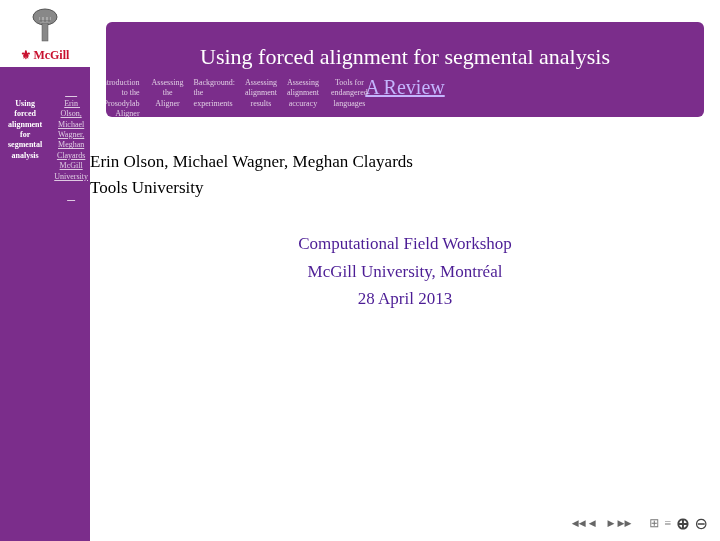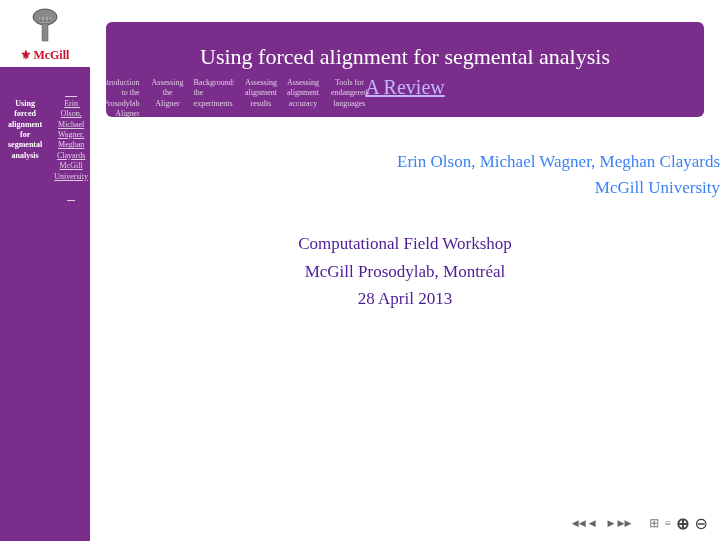--- a/index.html
+++ b/index.html
@@ -111,24 +111,24 @@
     }
 
     .title-box .title-sub {
       color: #c4b5fd;
       font-size: 20px;
       font-weight: normal;
       text-decoration: underline;
     }
 
     .authors-section {
-      text-align: right;
+      text-align: left;
       margin-top: 32px;
       font-size: 17px;
-      color: #3b82f6;
+      color: #000000;
       line-height: 1.5;
     }
 
     .workshop-section {
       text-align: center;
       margin-top: 30px;
       font-size: 17px;
       color: #4c1d95;
       line-height: 1.6;
     }
@@ -251,26 +251,26 @@
 <main class="main">
   <div class="main-header"></div>
 
   <div class="title-box">
     <div class="title-main">Using forced alignment for segmental analysis</div>
     <div class="title-sub">A Review</div>
   </div>
 
   <div class="authors-section">
     <div>Erin Olson, Michael Wagner, Meghan Clayards</div>
-    <div>McGill University</div>
+    <div>Tools University</div>
   </div>
 
   <div class="workshop-section">
     <div>Computational Field Workshop</div>
-    <div>McGill Prosodylab, Montréal</div>
+    <div>McGill University, Montréal</div>
     <div>28 April 2013</div>
   </div>
 
   <div class="footer-nav">
     <div class="nav-arrows">
       <span class="arr" title="First">◀◀</span>
       <span class="arr" title="Previous">◀</span>
       <span style="width:6px;"></span>
       <span class="arr" title="Next">▶</span>
       <span class="arr" title="Last">▶▶</span>

